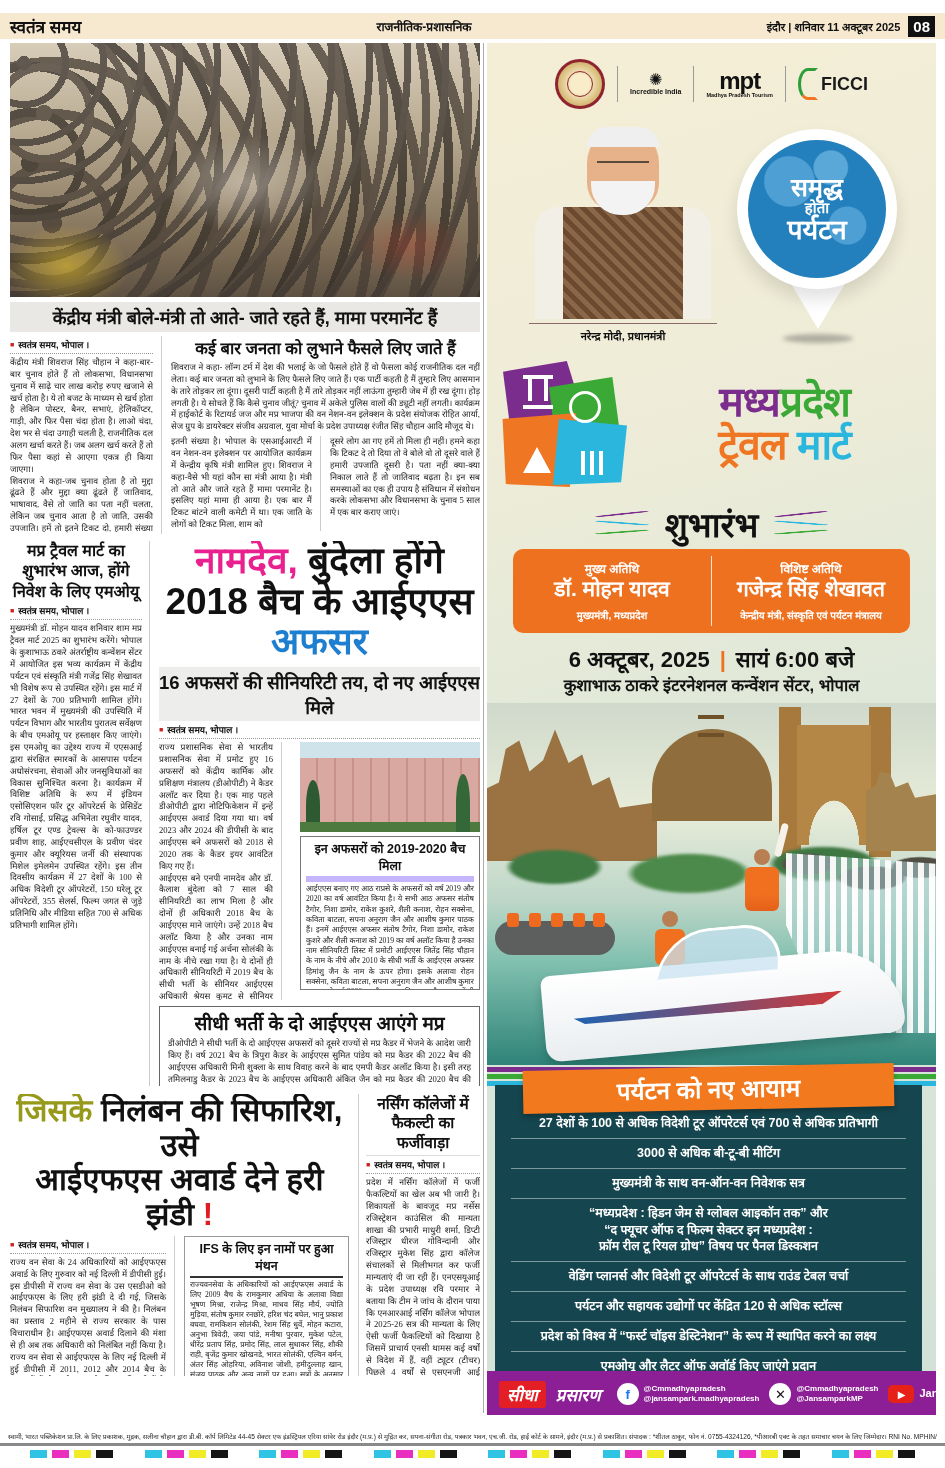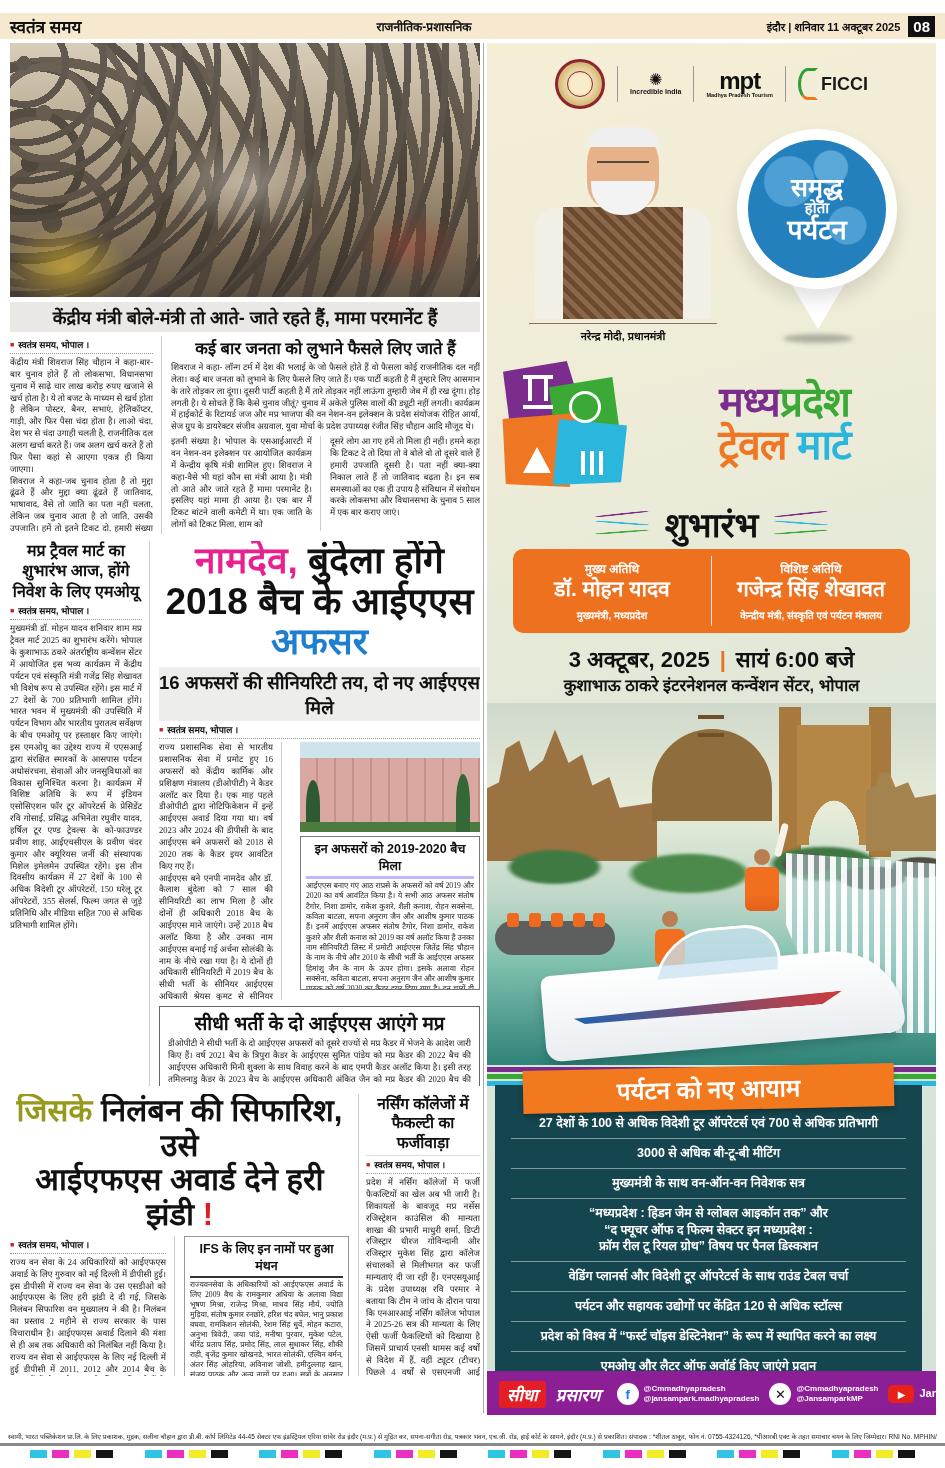--- a/index.html
+++ b/index.html
@@ -55,21 +55,21 @@
   .a2-deck{margin-top:4px;background:#ededeb;font-size:18.5px;font-weight:bold;text-align:center;padding:2px 0;}
   .a2-cols{display:grid;grid-template-columns:1fr 180px;gap:18px;margin-top:2px;height:258px;overflow:hidden;}
   .bldg{height:90px;background:
       linear-gradient(#cfe3ea 0%,#cfe3ea 18%,transparent 18%),
       repeating-linear-gradient(90deg,#d9a8a0 0 16px,#c89288 16px 18px),
       linear-gradient(#e3b7ae,#c08d82);position:relative;overflow:hidden;}
   .bldg::before{content:"";position:absolute;left:6px;bottom:0;width:14px;height:52px;background:#2e5a32;border-radius:50% 50% 0 0;}
   .bldg::after{content:"";position:absolute;right:10px;bottom:0;width:14px;height:58px;background:#356838;border-radius:50% 50% 0 0;}
   .bldg .grass{position:absolute;left:0;right:0;bottom:0;height:10px;background:#4d7a3e;}
   .nbox{border:1.5px solid #777;margin-top:4px;padding:3px 5px;overflow:hidden;height:146px;}
-  .nbox-title{font-size:12.5px;font-weight:bold;text-align:center;border-bottom:3px solid #c4b5fd;padding-bottom:2px;margin-bottom:2px;}
+  .nbox-title{font-size:12.5px;font-weight:bold;text-align:center;border-bottom:6px solid #c4b5fd;padding-bottom:2px;margin-bottom:2px;}
   .nbox .body{font-size:7.7px;line-height:1.34;}
   .bdirect{border:1.5px solid #666;margin-top:6px;padding:3px 8px;height:108px;overflow:hidden;}
   .bdirect-title{font-size:19px;font-weight:bold;text-align:center;padding-bottom:2px;}
   
   .a3{display:grid;grid-template-columns:1fr 122px;gap:9px;margin-top:8px;height:282px;overflow:hidden;}
   .a3-head{font-size:31px;font-weight:bold;line-height:1.12;text-align:center;}
   .a3-inner{display:grid;grid-template-columns:1fr 1fr;gap:9px;margin-top:3px;height:200px;overflow:hidden;}
   .ifsbox{border:1px solid #999;padding:3px 5px;margin-bottom:3px;}
   .ifs-title{font-size:12.5px;font-weight:bold;text-align:center;border-bottom:2px solid #333;padding-bottom:2px;margin-bottom:2px;}
   .ifsbox .body{font-size:7.6px;line-height:1.32;}
@@ -412,21 +412,21 @@
         <div class="g-desig">मुख्यमंत्री, मध्यप्रदेश</div>
       </div>
       <div class="guest">
         <div class="g-role">विशिष्ट अतिथि</div>
         <div class="g-name">गजेन्द्र सिंह शेखावत</div>
         <div class="g-desig">केन्द्रीय मंत्री, संस्कृति एवं पर्यटन मंत्रालय</div>
       </div>
     </div>
 
     <div class="when">
-      <span>3 अक्टूबर, 2025</span><span class="sep">|</span><span>सायं 6:00 बजे</span>
+      <span>6 अक्टूबर, 2025</span><span class="sep">|</span><span>सायं 6:00 बजे</span>
     </div>
     <div class="venue">कुशाभाऊ ठाकरे इंटरनेशनल कन्वेंशन सेंटर, भोपाल</div>
 
     <div class="montage">
       <div class="mt-temples"></div>
       <div class="mt-stupa"></div>
       <div class="mt-gate">
         <div class="t1"></div>
           <div class="t2"></div>
           <div class="arch"></div>

